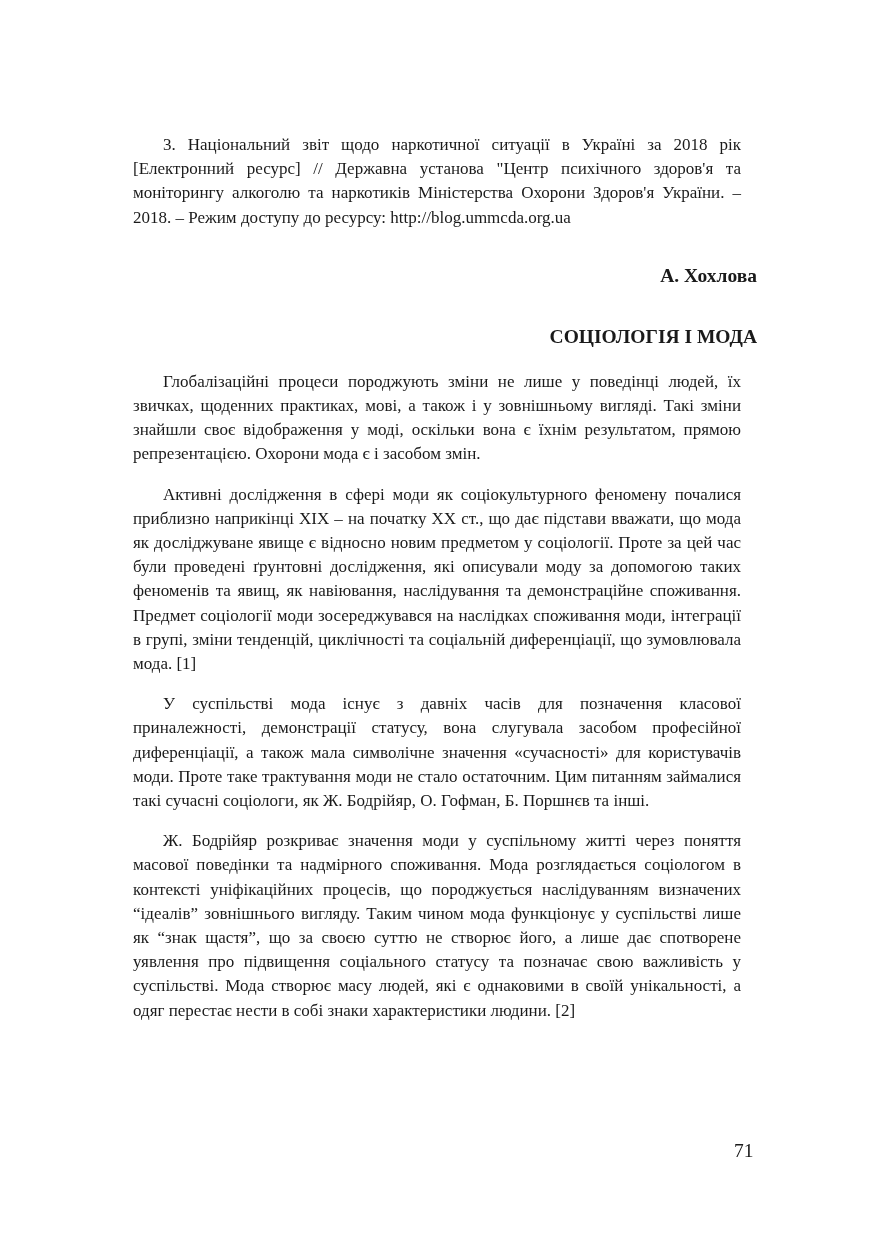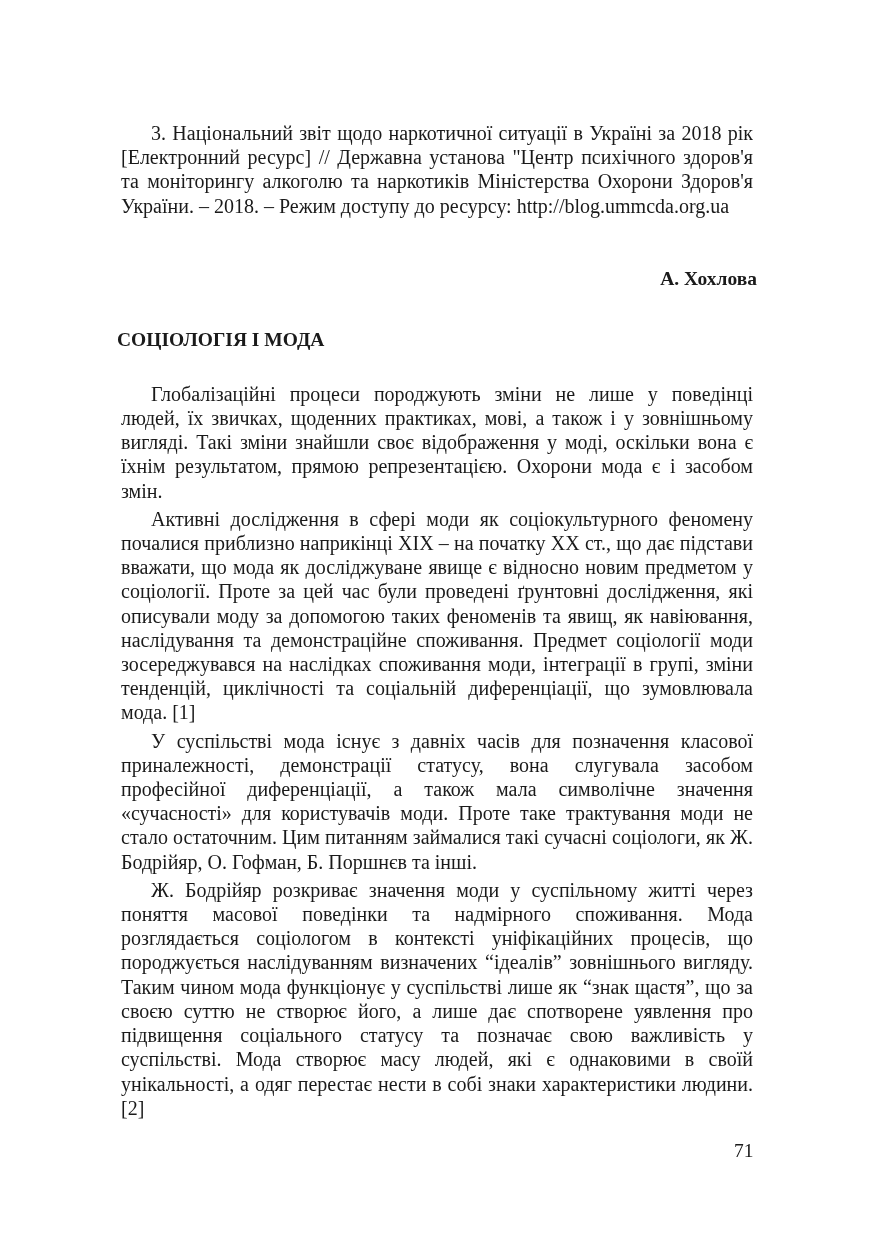--- a/index.html
+++ b/index.html
@@ -1,24 +1,24 @@
 <!DOCTYPE html>
 <html><head>
 <meta charset="utf-8">
 <style>
   html, body { margin:0; padding:0; background:#ffffff; }
   body { width:875px; height:1240px; position:relative; overflow:hidden;
          font-family:"Liberation Serif", serif; color:#1a1a1a; }
   .page { position:absolute; left:117px; top:117px; width:640px; }
-  p { margin:4px; font-size:20px; line-height:24.2px; text-align:justify; }
+  p { margin:16px; font-size:17px; line-height:24.2px; text-align:justify; }
   .indent { text-indent:30px; }
   .ref { margin-bottom:0; }
-  .author { text-align:right; font-weight:bold; font-size:19.5px; line-height:24px; margin-top:49px; }
+  .author { text-align:right; font-weight:bold; font-size:19.5px; line-height:24px; margin-top:34px; }
   .advisor { text-align:right; font-style:italic; font-size:19.5px; line-height:24px; }
-  .title { text-align:left; font-weight:bold; font-size:19.5px; line-height:24px; margin-top:37px; margin-bottom:30px; padding-left:0px; }
+  .title { text-align:right; font-weight:bold; font-size:19.5px; line-height:24px; margin-top:37px; margin-bottom:21px; padding-left:0px; }
   .pagenum { position:absolute; left:734px; top:1140px; font-size:19.5px;text-align:right; }
 </style>
 </head>
 <body>
 
 <div class="page">
   <p class="indent ref">3. Національний звіт щодо наркотичної ситуації в Україні за 2018 рік [Електронний ресурс] // Державна установа "Центр психічного здоров'я та моніторингу алкоголю та наркотиків Міністерства Охорони Здоров'я України. – 2018. – Режим доступу до ресурсу: http://blog.ummcda.org.ua</p>
   <div class="author">А. Хохлова</div>
   <div class="title">СОЦІОЛОГІЯ І МОДА</div>
   <p class="indent">Глобалізаційні процеси породжують зміни не лише у поведінці людей, їх звичках, щоденних практиках, мові, а також і у зовнішньому вигляді. Такі зміни знайшли своє відображення у моді, оскільки вона є їхнім результатом, прямою репрезентацією. Охорони мода є і засобом змін.</p>

